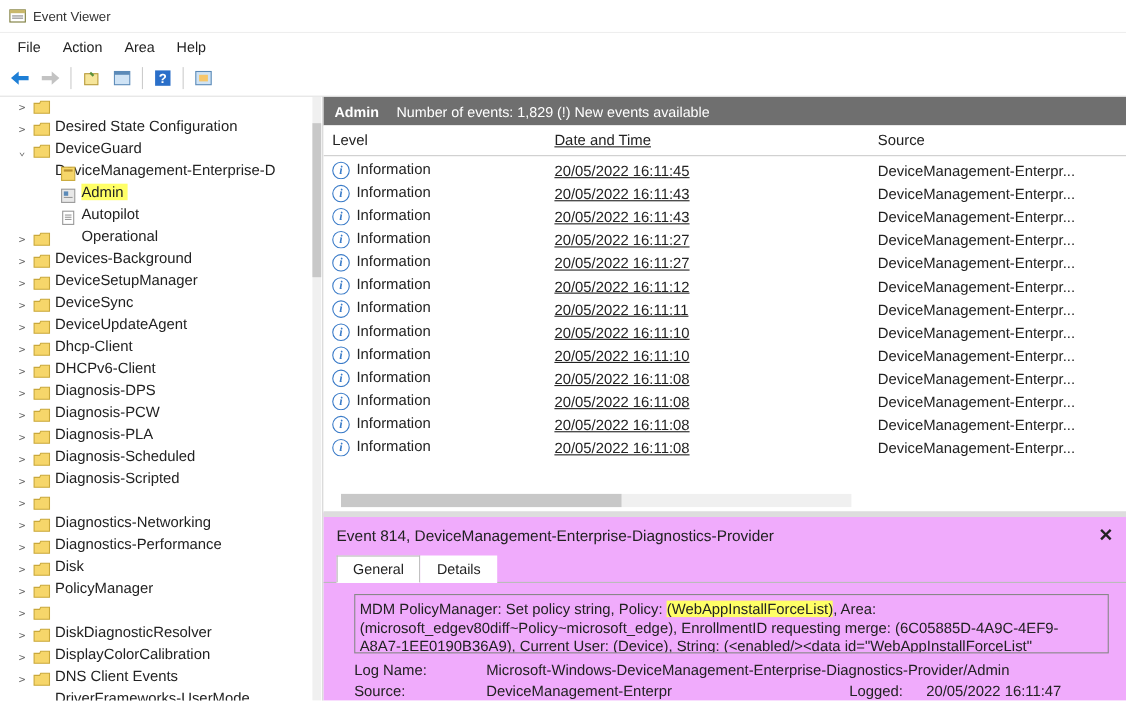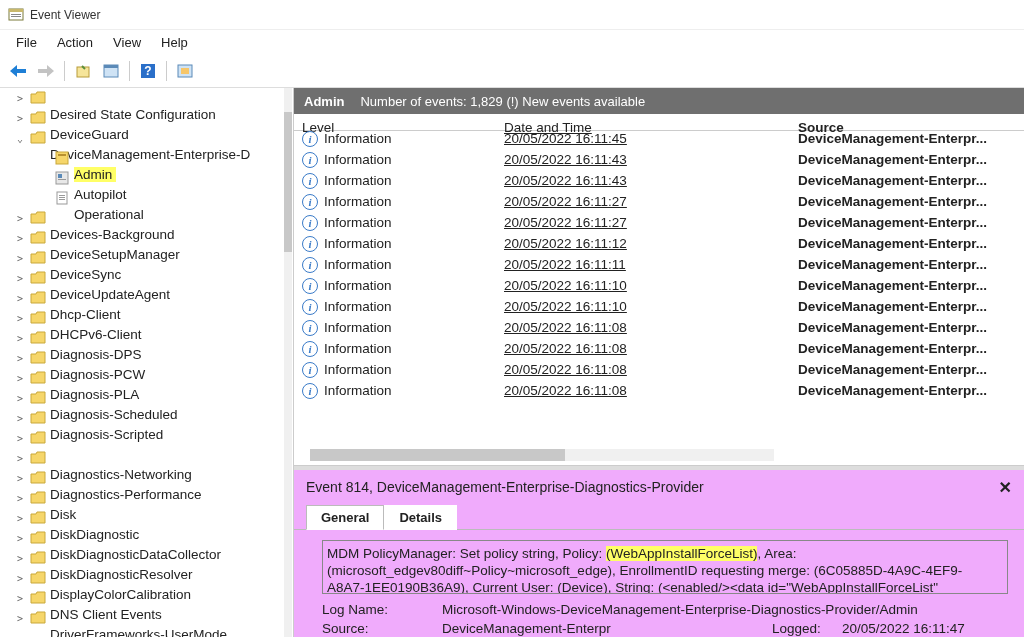--- a/index.html
+++ b/index.html
@@ -28,36 +28,36 @@
 .hl { background: #ffff66; }
 .tree .lvl1 { padding-left: 14px; }
 .tree .lvl2 { padding-left: 38px; }
 
 .right { flex: 1; display: flex; flex-direction: column; overflow:hidden; position: relative; }
 
 .panel-header { background: #6f6f6f; color: #fff; height: 26px; display: flex; align-items: center; padding: 0 10px; font-size: 13px; }
 .panel-header .hn { font-weight: bold; margin-right: 16px; }
 
 .grid { flex: 1; overflow: hidden; background: #fff; border-bottom: 1px solid #ccc; position: relative; }
-.grid-head { display: flex; height: 17px; border-bottom: 1px solid #ccc; font-size: 13.5px; padding-top: 6px; }
+.grid-head { display: flex; height: 28px; border-bottom: 1px solid #ccc; font-size: 13.5px; padding-top: 6px; }
 .grid-head .col { padding-left: 8px; }
 .col-l { width: 202px; }
 .col-d { width: 294px; text-decoration: underline; }
-.col-s { flex: 1; font-weight: bold; }
-.grid-body .erow { display: flex; height: 21px; align-items: flex-start; font-size: 13.5px; }
+.col-s { flex: 1; }
+.grid-body .erow { display: flex; height: 21px; align-items: flex-end; font-size: 13.5px; }
 .grid-body .erow .col { padding-left: 8px; white-space: nowrap; overflow: hidden; text-overflow: ellipsis; }
 .info-icon { width:16px; height:16px; border-radius:50%; border:1px solid #3a7bc8; display:inline-flex; align-items:center; justify-content:center; color:#3a7bc8; font-size:11px; font-weight:bold; font-style: italic; margin-right:6px; font-family: Georgia, serif; background:#fff; }
 .grid .hscroll { position:absolute; bottom:4px; left:16px; right:250px; height:12px; background:#f0f0f0; }
 .grid .hscroll .thumb { position:absolute; left:0; top:0; bottom:0; width:55%; background:#c8c8c8; }
 
 .detail { height: 171px; border-top: 4px solid #ddd; background:#f0abfc; display:flex; flex-direction:column; }
 .detail-title { height: 34px; display:flex; align-items:center; padding: 0 12px; font-size: 14px; }
 .detail-title .close { margin-left:auto; font-size:16px; font-weight:bold; }
 .tabs { display:flex; padding-left: 12px; }
-.tab { padding: 4px 14px; border:1px solid #bbb; background:#fff; font-size:13px; position:relative; top:1px;font-weight:bold; }
+.tab { padding: 4px 14px; border:1px solid #bbb; background:#fff; font-size:13px; position:relative; top:1px; }
 .tab.active { border-bottom:1px solid #fff; }
 .tab.inactive { border-color: transparent; }
 .detail-body { flex:1; border-top:1px solid #bbb; margin: 0 0 0 0; padding: 10px 16px 0 28px; display:flex; flex-direction:column; gap:8px; overflow:hidden;}
 .msg-box { border:1px solid #888; padding: 4px 4px; font-size: 13.5px; line-height: 17px; height: 54px; overflow:hidden; }
 .props { display:grid; grid-template-columns: 120px 330px 70px 1fr; font-size:13.5px; row-gap:4px; }
 .props div { white-space:nowrap; overflow:hidden; }
 
 .vscroll-tree { position:absolute; left:284px; top:0; bottom:0; width:8px; background:#f0f0f0; }
 .vscroll-tree .thumb { position:absolute; top:24px; height:140px; left:0; right:0; background:#c8c8c8; }
 
@@ -74,21 +74,21 @@
         <rect x="3" y="7" width="10" height="1" fill="#888"></rect>
         <rect x="3" y="9" width="10" height="1" fill="#888"></rect>
       </svg>
   </span>
   <span class="title">Event Viewer</span>
 </div>
 
 <div class="menu-bar">
   <div class="menu-item">File</div>
   <div class="menu-item">Action</div>
-  <div class="menu-item">View</div>
+  <div class="menu-item">Area</div>
   <div class="menu-item">Help</div>
 </div>
 
 <div class="tool-bar">
   <div class="tool">
       <svg width="18" height="14" viewBox="0 0 18 14">
         <path d="M8 1 L1 7 L8 13 L8 9 L17 9 L17 5 L8 5 Z" fill="#1e7fd6"></path>
       </svg>
     </div>
   <div class="tool" style="opacity:.5">
@@ -365,32 +365,31 @@
           </div>
         </li>
         <li>
           <div class="row lvl1">
             <span class="expand">&gt;</span>
             <span class="ic">
               <svg class="folder-svg" viewBox="0 0 16 14">
                 <path d="M1 3 L6 3 L7 1 L15 1 L15 12 L1 12 Z" fill="#f6d66a" stroke="#c9a83a"></path>
               </svg>
             </span>
-            <span class="lbl">DiskDiagnostic</span>
-          </div>
-        </li>
-        <li>
-          <div class="row lvl1">
-            <span class="expand">&gt;</span>
-            <span class="ic">
-              <svg class="folder-svg" viewBox="0 0 16 14">
-                <path d="M1 3 L6 3 L7 1 L15 1 L15 12 L1 12 Z" fill="#f6d66a" stroke="#c9a83a"></path>
-              </svg>
-            </span>
-            <span class="lbl">DiskDiagnosticDataCollector</span>
+            <span class="lbl">PolicyManager</span>
+          </div>
+        </li>
+        <li>
+          <div class="row lvl1">
+            <span class="expand">&gt;</span>
+            <span class="ic">
+              <svg class="folder-svg" viewBox="0 0 16 14">
+                <path d="M1 3 L6 3 L7 1 L15 1 L15 12 L1 12 Z" fill="#f6d66a" stroke="#c9a83a"></path>
+              </svg>
+            </span>
           </div>
         </li>
         <li>
           <div class="row lvl1">
             <span class="expand">&gt;</span>
             <span class="ic">
               <svg class="folder-svg" viewBox="0 0 16 14">
                 <path d="M1 3 L6 3 L7 1 L15 1 L15 12 L1 12 Z" fill="#f6d66a" stroke="#c9a83a"></path>
               </svg>
             </span>

